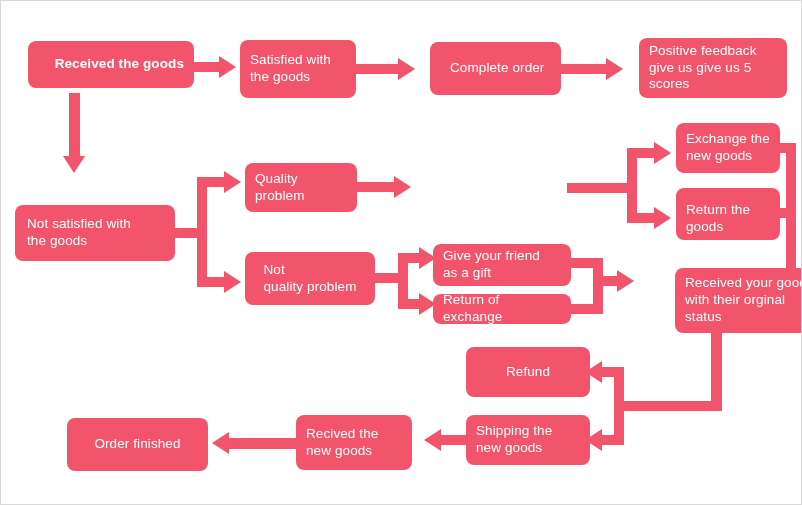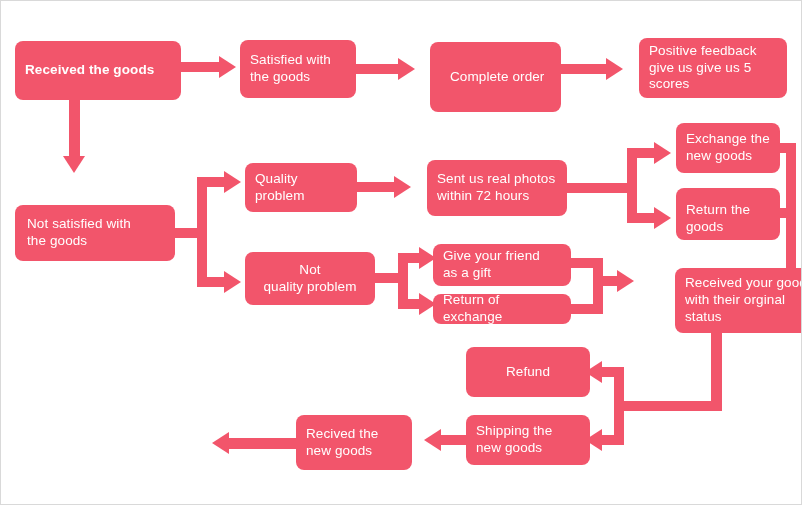--- a/index.html
+++ b/index.html
@@ -24,21 +24,21 @@
     align-items: center;
     box-sizing: border-box;
     padding: 4px 10px;
     font-size: 13.5px;
     line-height: 1.25;
     letter-spacing: 0.1px;
     white-space: pre-line;
     z-index: 3;
   }
   .node.bold { font-weight: bold; }
-  .node.center { justify-content: center; text-align: center; }
+  .node.center { justify-content: center; }
   .node.left { justify-content: flex-start; text-align: left; }
 
   
   .seg {
     position: absolute;
     background: #F2556B;
     z-index: 1;
   }
   .arrow {
     position: absolute;
@@ -69,36 +69,36 @@
     border: 1px solid #d9d9d9;
     pointer-events: none;
     z-index: 10;
   }
 </style>
 </head>
 <body>
 
 <div id="canvas">
 
-  <div class="node bold left" style="left:15px; top:41px; width:166px; height:59px;">
+  <div class="node bold left" style="left:28px; top:41px; width:166px; height:47px;justify-content:flex-end;">
     <span>Received the goods</span>
   </div>
 
   <div class="seg" style="left:181px; top:62px; width:40px; height:10px;"></div>
   <div class="arrow right" style="left:219px; top:56px;"></div>
 
   <div class="node left" style="left:240px; top:40px; width:116px; height:58px;">
     <span>Satisfied with
 the goods</span>
   </div>
 
   <div class="seg" style="left:356px; top:64px; width:45px; height:10px;"></div>
   <div class="arrow right" style="left:398px; top:58px;"></div>
 
-  <div class="node left" style="left:430px; top:42px; width:131px; height:70px;padding-left:20px;">
+  <div class="node left" style="left:430px; top:42px; width:131px; height:53px;padding-left:20px;">
     <span>Complete order</span>
   </div>
 
   <div class="seg" style="left:561px; top:64px; width:48px; height:10px;"></div>
   <div class="arrow right" style="left:606px; top:58px;"></div>
 
   <div class="node left" style="left:639px; top:38px; width:148px; height:60px;">
     <span>Positive feedback
 give us give us 5
 scores</span>
@@ -119,24 +119,20 @@
   <div class="seg" style="left:197px; top:277px; width:30px; height:10px;"></div>
   <div class="arrow right" style="left:224px; top:271px;"></div>
 
   <div class="node left" style="left:245px; top:163px; width:112px; height:49px;">
     <span>Quality problem</span>
   </div>
 
   <div class="seg" style="left:357px; top:182px; width:40px; height:10px;"></div>
   <div class="arrow right" style="left:394px; top:176px;"></div>
 
-  <div class="node left" style="left:427px; top:160px; width:140px; height:56px;">
-    <span>Sent us real photos
-within 72 hours</span>
-  </div>
 
   <div class="seg" style="left:567px; top:183px; width:33px; height:10px;"></div>
   <div class="seg" style="left:627px; top:148px; width:10px; height:75px;"></div>
   <div class="seg" style="left:596px; top:183px; width:35px; height:10px;"></div>
   <div class="seg" style="left:627px; top:148px; width:30px; height:10px;"></div>
   <div class="arrow right" style="left:654px; top:142px;"></div>
   <div class="seg" style="left:627px; top:213px; width:30px; height:10px;"></div>
   <div class="arrow right" style="left:654px; top:207px;"></div>
 
   <div class="node left" style="left:676px; top:123px; width:104px; height:50px;">
@@ -210,15 +206,18 @@
   <div class="arrow left" style="left:424px; top:429px;"></div>
 
   <div class="node left" style="left:296px; top:415px; width:116px; height:55px;">
     <span>Recived the
 new goods</span>
   </div>
 
   <div class="seg" style="left:227px; top:438px; width:70px; height:11px;"></div>
   <div class="arrow left" style="left:212px; top:432px;"></div>
 
+  <div class="node center" style="left:67px; top:418px; width:141px; height:53px;">
+    <span>Order finished</span>
+  </div>
 
   <div class="edge-border"></div>
 </div>
 
 </body></html>

